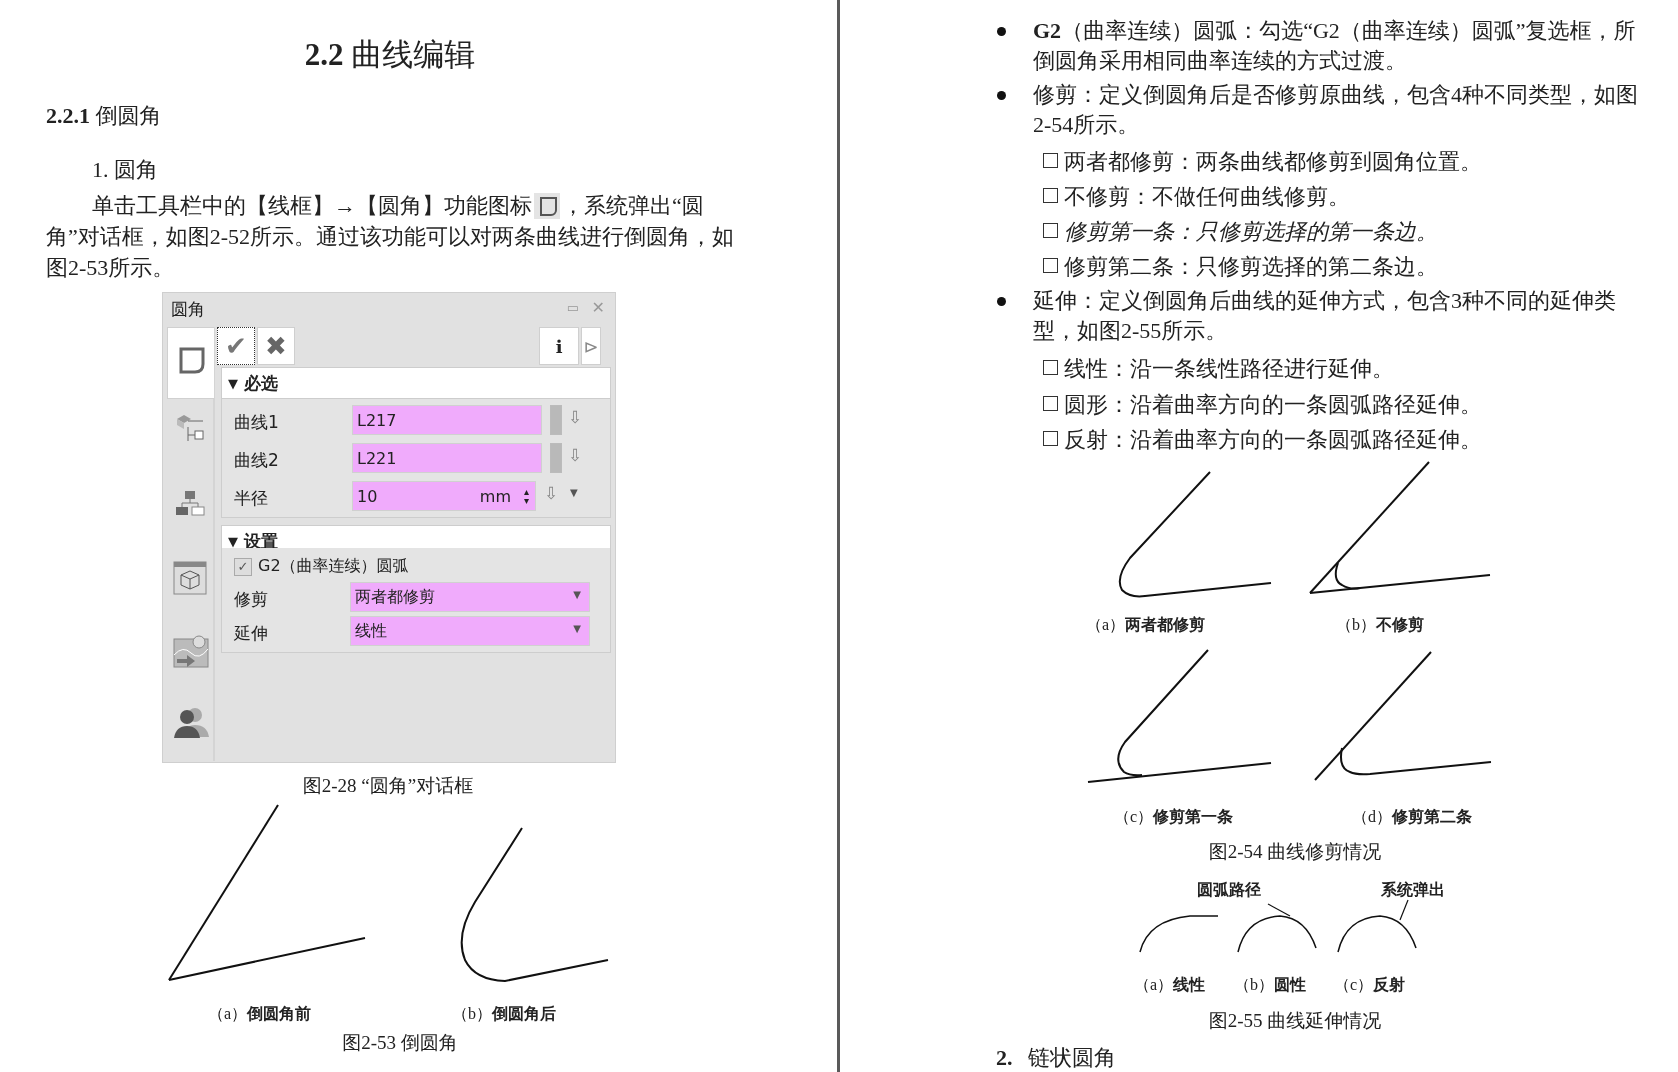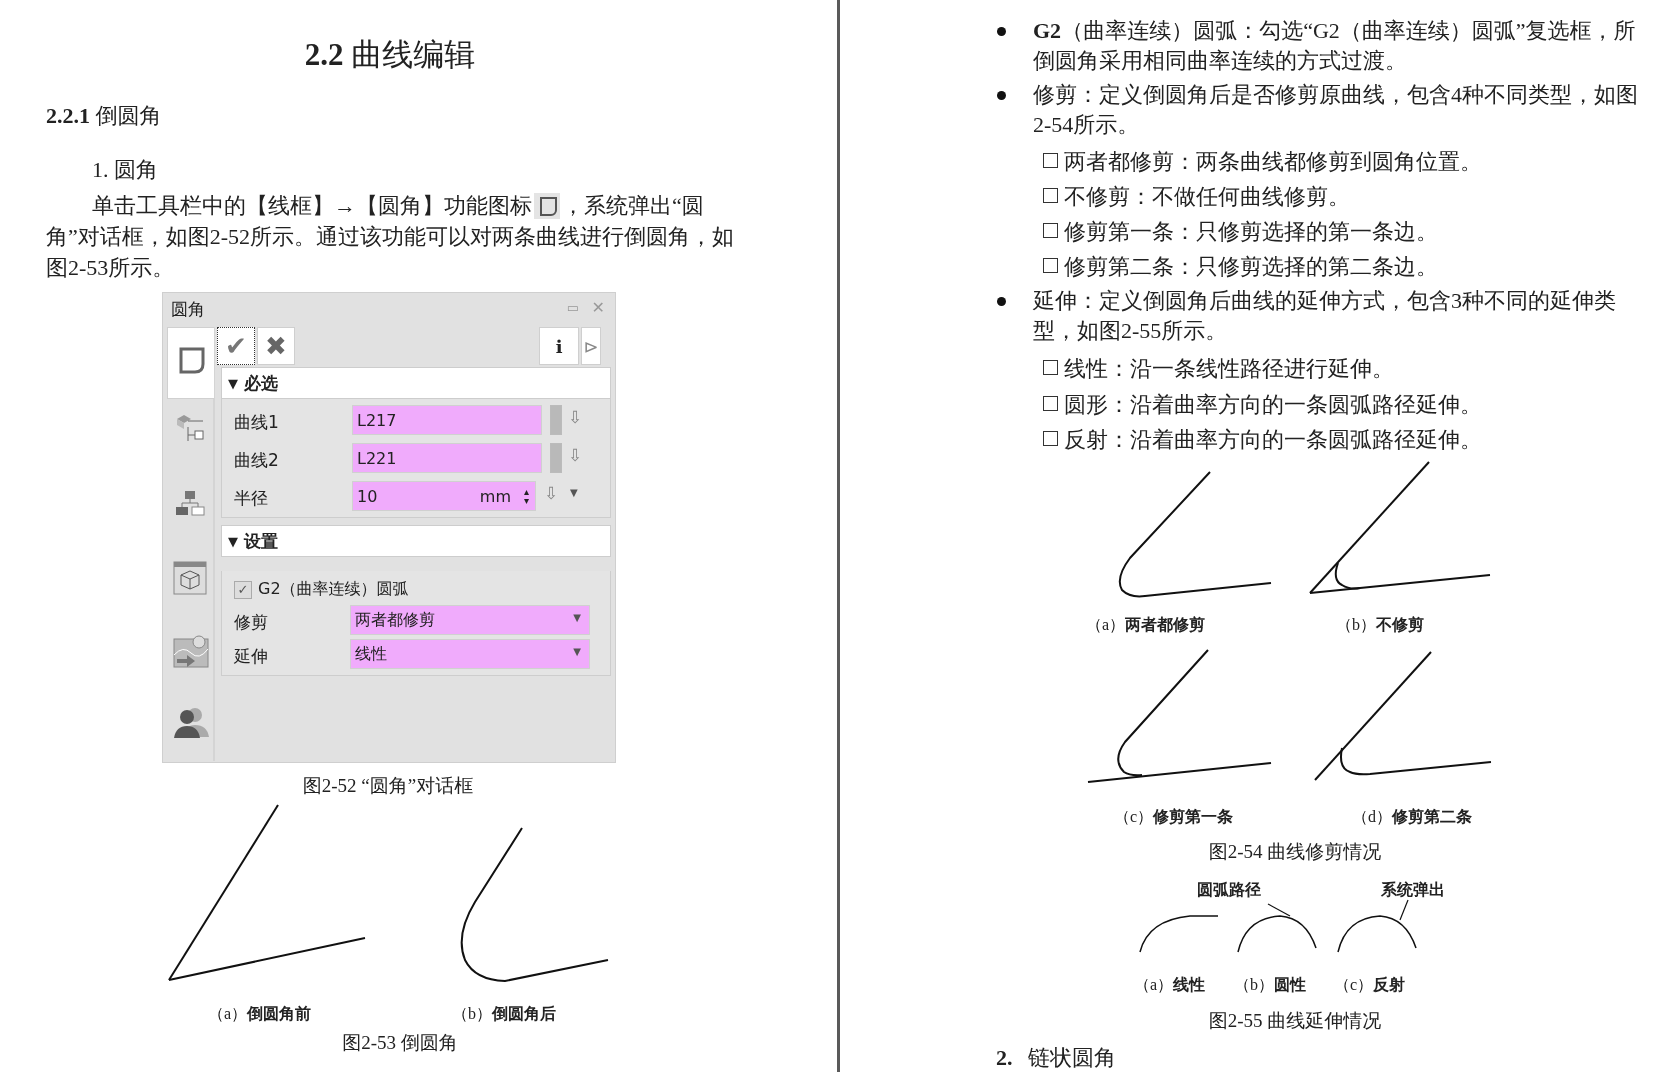--- a/index.html
+++ b/index.html
@@ -143,39 +143,39 @@
         <span style="position:absolute; right:6px; font-size:10px; line-height:9px;">▴<br>▾</span>
       </div>
       <div class="pick" style="left:322px; top:84px;">⇩</div>
       <div class="pick" style="left:348px; top:88px; font-size:10px; color:#555;">▼</div>
     </div>
 
     <div class="section-head" style="top:198px;">
       <span style="font-size:13px; margin-right:6px;">▼</span>
       <span>设置</span>
     </div>
-    <div class="section-body" style="top:244px; height:104px;">
+    <div class="section-body" style="top:221px; height:104px;">
       <div class="row-label" style="top:8px; font-size:16px;">
         <span class="chk">✓</span><span>G2（曲率连续）圆弧</span>
       </div>
       <div class="row-label" style="top:40px;">修剪</div>
       <div class="field" style="top:34px; width:240px; left:128px;">
         <span>两者都修剪</span>
         <span class="combo-arrow">▼</span>
       </div>
       <div class="row-label" style="top:74px;">延伸</div>
       <div class="field" style="top:68px; width:240px; left:128px;">
         <span>线性</span>
         <span class="combo-arrow">▼</span>
       </div>
     </div>
   </div>
 </div>
 
-<div class="abs caption" style="left:162px; width:452px; top:773px;">图2-52 “圆角”对话框</div>
+<div class="abs caption" style="left:162px; width:452px; top:773px;">图2-28 “圆角”对话框</div>
 
 <svg class="fig" style="left:160px; top:800px;" width="480" height="200">
   <line x1="118" y1="5" x2="9" y2="180"></line>
   <line x1="9" y1="180" x2="205" y2="138"></line>
   <path d="M362 28 L315 102 Q295 135 305 160 Q315 180 345 181 L448 160"></path>
 </svg>
 <div class="abs sub-caption" style="left:208px; top:1004px;">
   <span class="pre">（a）</span><span>倒圆角前</span>
 </div>
 <div class="abs sub-caption" style="left:452px; top:1004px;">
@@ -186,21 +186,21 @@
 <div class="abs bullet-item" style="top:16px;">
   <span class="bullet-dot"></span>
   <div class="bullet-text"><b>G2</b><span>（曲率连续）圆弧：勾选“G2（曲率连续）圆弧”复选框，所倒圆角采用相同曲率连续的方式过渡。</span></div>
 </div>
 <div class="abs bullet-item" style="top:80px;">
   <span class="bullet-dot"></span>
   <div class="bullet-text">修剪：定义倒圆角后是否修剪原曲线，包含4种不同类型，如图2-54所示。</div>
 </div>
 <div class="abs sq-item" style="top:147px;"><span class="sq"></span><span>两者都修剪：两条曲线都修剪到圆角位置。</span></div>
 <div class="abs sq-item" style="top:182px;"><span class="sq"></span><span>不修剪：不做任何曲线修剪。</span></div>
-<div class="abs sq-item" style="top:217px;"><span class="sq"></span><span>修剪第一条：只修剪选择的第一条边。</span></div>
+<div class="abs sq-item" style="top:217px;font-style:italic;"><span class="sq"></span><span>修剪第一条：只修剪选择的第一条边。</span></div>
 <div class="abs sq-item" style="top:252px;"><span class="sq"></span><span>修剪第二条：只修剪选择的第二条边。</span></div>
 <div class="abs bullet-item" style="top:286px;">
   <span class="bullet-dot"></span>
   <div class="bullet-text">延伸：定义倒圆角后曲线的延伸方式，包含3种不同的延伸类型，如图2-55所示。</div>
 </div>
 <div class="abs sq-item" style="top:354px;"><span class="sq"></span><span>线性：沿一条线性路径进行延伸。</span></div>
 <div class="abs sq-item" style="top:390px;"><span class="sq"></span><span>圆形：沿着曲率方向的一条圆弧路径延伸。</span></div>
 <div class="abs sq-item" style="top:425px;"><span class="sq"></span><span>反射：沿着曲率方向的一条圆弧路径延伸。</span></div>
 
 <svg class="fig" style="left:1080px; top:450px;" width="440" height="350">

